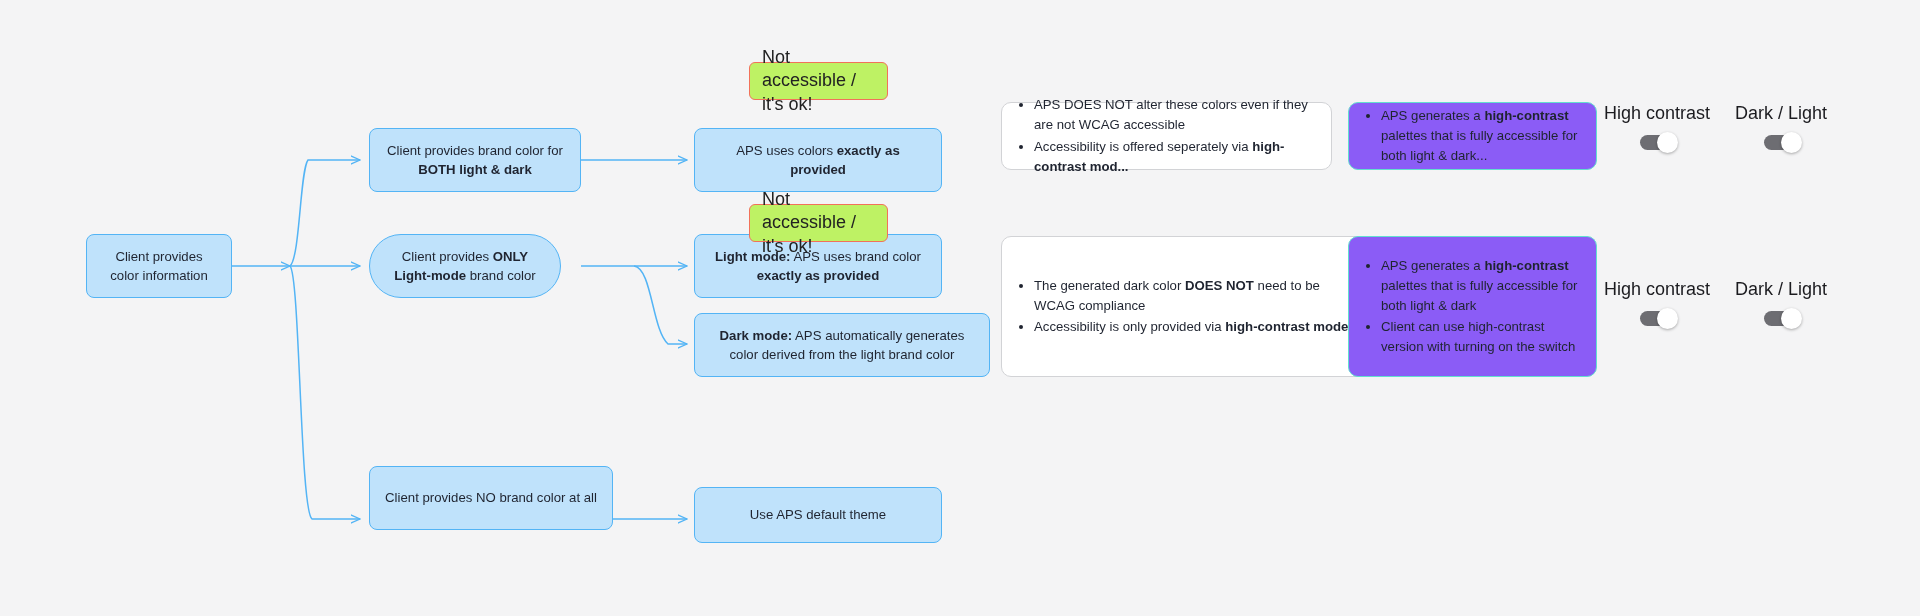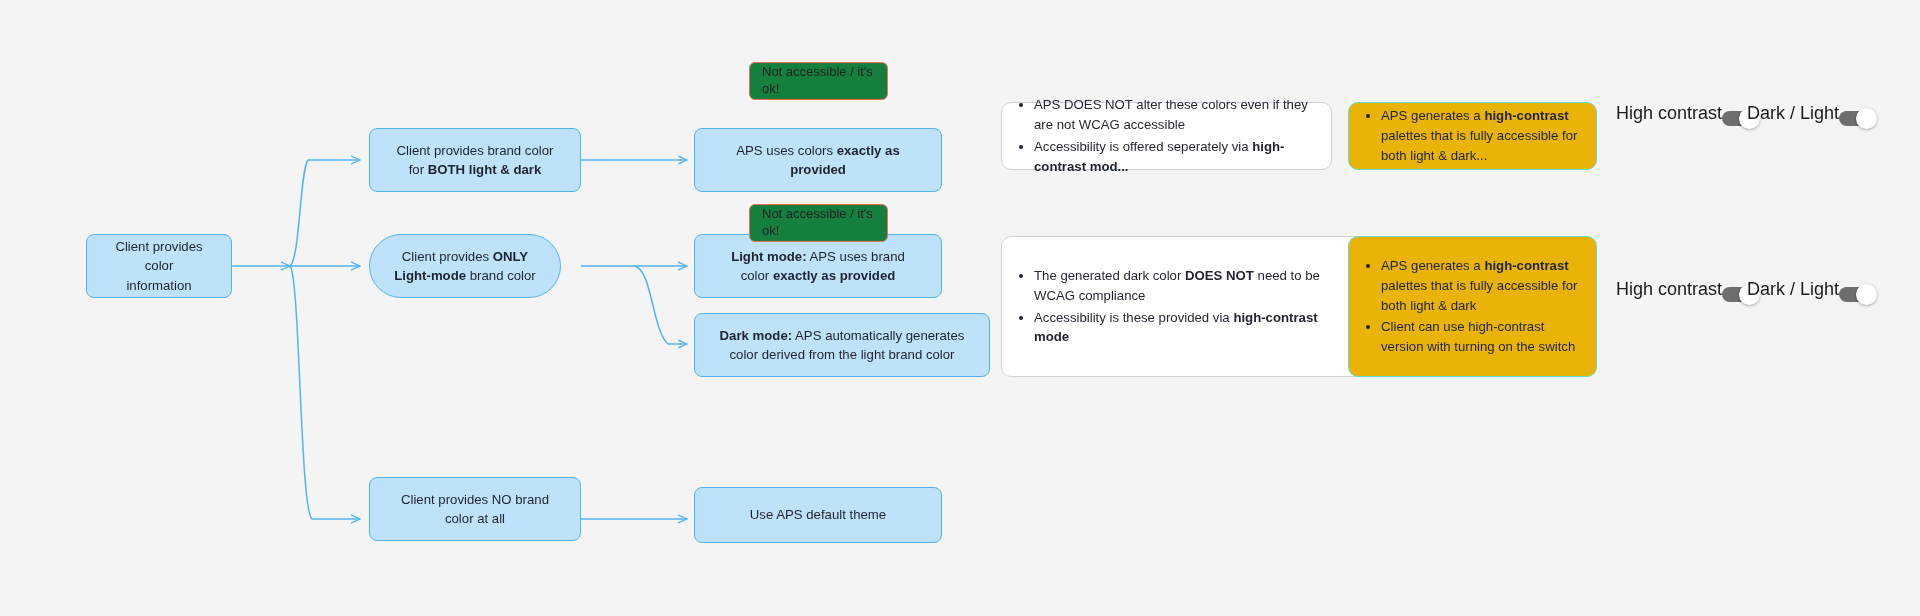--- a/index.html
+++ b/index.html
@@ -33,56 +33,56 @@
     background: #bfe2fb;
     border: 1.4px solid #53b4f5;
     border-radius: 8px;
     display: flex;
     align-items: center;
     justify-content: center;
     text-align: center;
     color: #1f2430;
     font-size: 13.2px;
     line-height: 1.45;
-    padding: 8px 24px;
+    padding: 8px 14px;
     z-index: 2;
   }
   .node .txt { width: 100%; }
   .node b { font-weight: 700; }
 
   
   .badge {
     position: absolute;
-    background: #15803d;
+    background: #bef264;
     border: 1.4px solid #f2715a;
     border-radius: 6px;
     display: flex;
     align-items: center;
     justify-content: center;
     color: #222;
-    font-size: 13px;
+    font-size: 18px;
     line-height: 1.3;
     padding: 6px 12px;
     z-index: 3;
   }
 
   
   .panel {
     position: absolute;
     border-radius: 10px;
     display: flex;
     align-items: center;
     z-index: 2;
   }
   .panel.white {
     background: #ffffff;
     border: 1.2px solid #d2d3d6;
   }
   .panel.teal {
-    background: #eab308;
+    background: #8b5cf6;
     border: 1.2px solid #62ded0;
   }
   .panel ul {
     list-style: disc;
     margin: 0;
     padding-left: 18px;
     width: 100%;
   }
   .panel li {
     color: #1f2430;
@@ -91,24 +91,23 @@
     margin: 0 0 2px 0;
   }
   .panel li:last-child { margin-bottom: 0; }
   .panel li b { font-weight: 700; }
   .panel .inner { width: 100%; padding: 10px 14px; }
 
   
   .switch-group {
     position: absolute;
     display: flex;
-    flex-direction: row;
+    flex-direction: column;
     align-items: center;
     z-index: 2;
-    margin-left: 12px;
   }
   .switch-label {
     font-size: 18px;
     color: #1b1b1f;
     line-height: 1.2;
     margin-bottom: 10px;
     white-space: nowrap;
   }
   .switch {
     position: relative;
@@ -164,21 +163,21 @@
   </div>
 
   <div class="node" style="left:369px; top:128px; width:212px; height:64px;">
     <span class="txt"><span>Client provides brand color for </span><b>BOTH light &amp; dark</b></span>
   </div>
 
   <div class="node" style="left:369px; top:234px; width:192px; height:64px;border-radius:32px;">
     <span class="txt"><span>Client provides </span><b>ONLY Light-mode</b><span> brand color</span></span>
   </div>
 
-  <div class="node" style="left:369px; top:477px; width:212px; height:64px;">
+  <div class="node" style="left:369px; top:466px; width:244px; height:64px;">
     <span class="txt">Client provides NO brand color at all</span>
   </div>
 
   <div class="node" style="left:694px; top:128px; width:248px; height:64px;">
     <span class="txt"><span>APS uses colors </span><b>exactly as provided</b></span>
   </div>
 
   <div class="node" style="left:694px; top:234px; width:248px; height:64px;">
     <span class="txt"><b>Light mode:</b><span> APS uses brand color </span><b>exactly as provided</b></span>
   </div>
@@ -227,21 +226,21 @@
     <div class="switch-label">Dark / Light</div>
     <div class="switch">
       <div class="knob"></div>
     </div>
   </div>
 
   <div class="panel white" style="left:1001px; top:236px; width:365px; height:141px;">
     <div class="inner">
       <ul>
         <li><span>The generated dark color </span><b>DOES NOT</b><span> need to be WCAG compliance</span></li>
-        <li><span>Accessibility is these provided via </span><b>high-contrast mode</b></li>
+        <li><span>Accessibility is only provided via </span><b>high-contrast mode</b></li>
       </ul>
     </div>
   </div>
 
   <div class="panel teal" style="left:1348px; top:236px; width:249px; height:141px;">
     <div class="inner">
       <ul>
         <li><span>APS generates a </span><b>high-contrast</b><span> palettes that is fully accessible for both light &amp; dark</span></li>
         <li><span>Client can use high-contrast version with turning on the switch</span></li>
       </ul>

